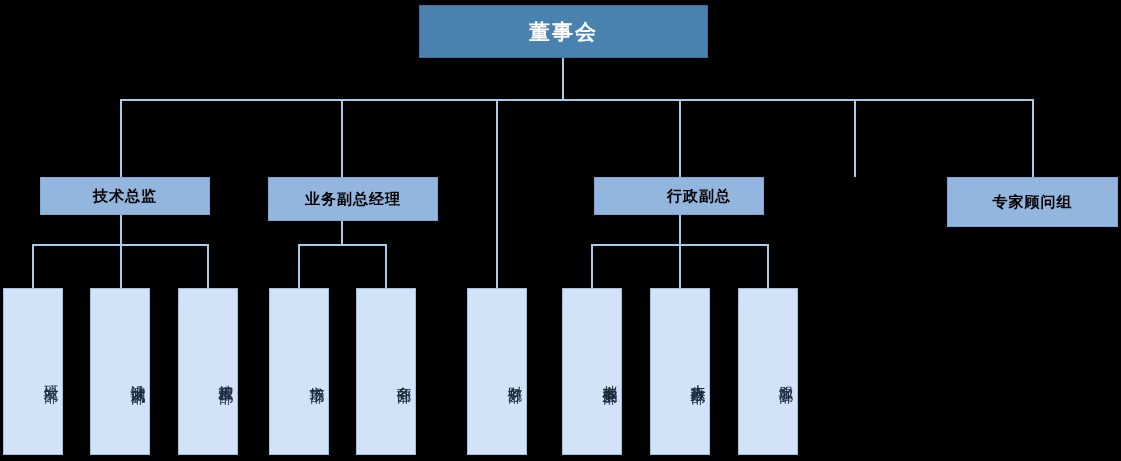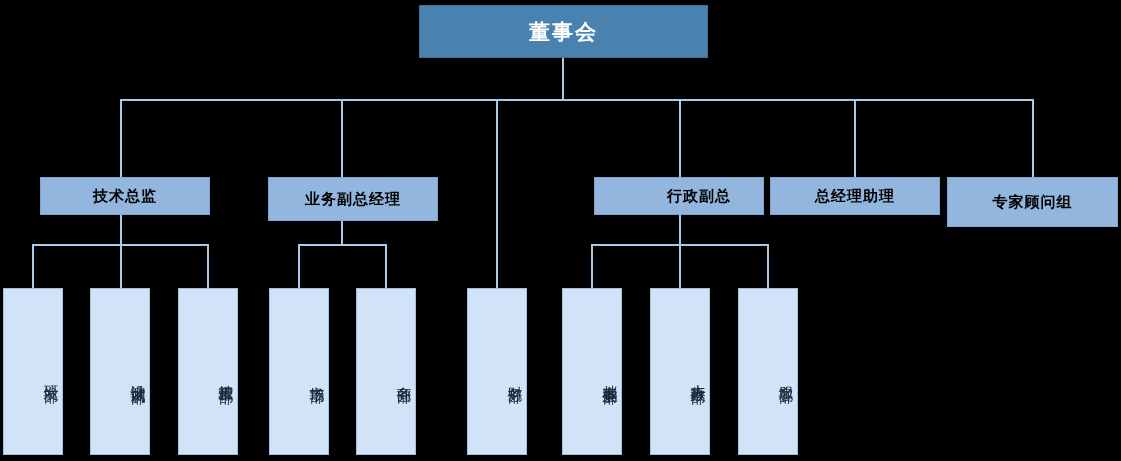--- a/index.html
+++ b/index.html
@@ -90,21 +90,20 @@
   <div class="conn conn-h" style="left:591px; top:244px; width:178px;"></div>
   <div class="conn conn-v" style="left:591px; top:244px; height:44px;"></div>
   <div class="conn conn-v" style="left:679px; top:244px; height:44px;"></div>
   <div class="conn conn-v" style="left:767px; top:244px; height:44px;"></div>
 
   <div class="node node-l1" style="left:419px; top:5px; width:289px; height:53px;">董事会</div>
 
   <div class="node node-l2" style="left:40px; top:177px; width:170px; height:38px;">技术总监</div>
   <div class="node node-l2" style="left:260px; top:177px; width:170px; height:44px;margin-left:8px;">业务副总经理</div>
   <div class="node node-l2" style="left:594px; top:177px; width:170px; height:38px;padding-left:40px;">行政副总</div>
-  <div class="node node-l2" style="left:770px; top:177px; width:170px; height:38px;">总经理助理</div>
   <div class="node node-l2" style="left:947px; top:177px; width:171px; height:50px;">专家顾问组</div>
 
   <div class="node node-l3" style="left:3px; top:288px; width:60px; height:167px;">研发部</div>
   <div class="node node-l3" style="left:90px; top:288px; width:60px; height:167px;">设计测试部</div>
   <div class="node node-l3" style="left:178px; top:288px; width:60px; height:167px;">技术工程部</div>
   <div class="node node-l3" style="left:269px; top:288px; width:60px; height:167px;">市场部</div>
   <div class="node node-l3" style="left:356px; top:288px; width:60px; height:167px;">商务部</div>
   <div class="node node-l3" style="left:467px; top:288px; width:60px; height:167px;">财务部</div>
   <div class="node node-l3" style="left:562px; top:288px; width:60px; height:167px;">档案事业部</div>
   <div class="node node-l3" style="left:650px; top:288px; width:60px; height:167px;">人事行政部</div>

